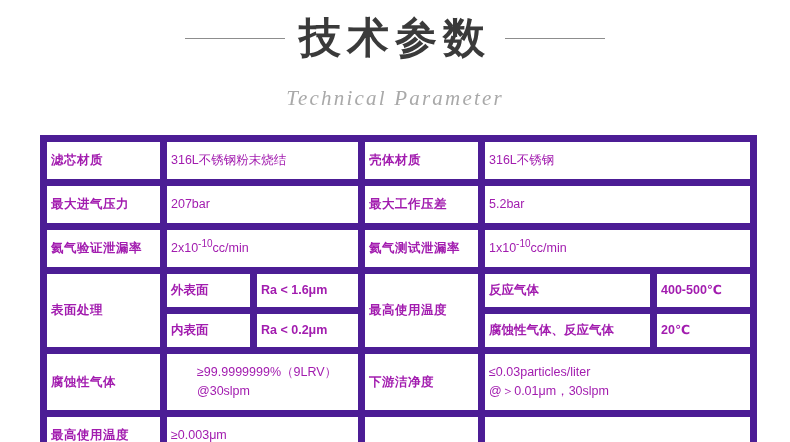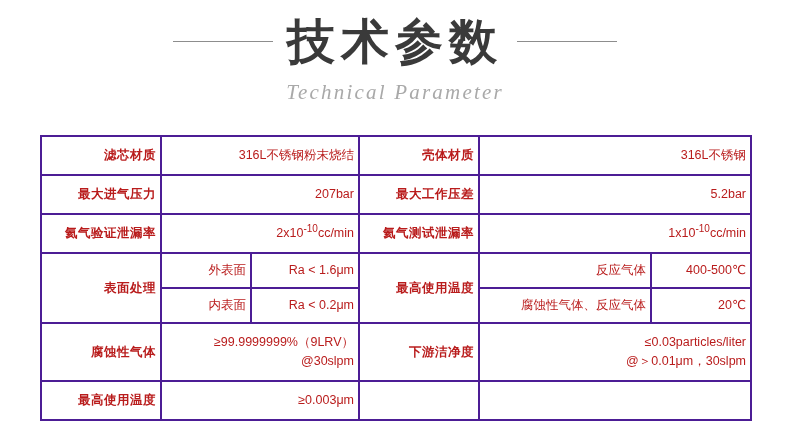--- a/index.html
+++ b/index.html
@@ -29,70 +29,70 @@
     justify-content: center;
     gap: 14px;
   }
   .title-rule {
     width: 100px;
     height: 1px;
     background: #8d8d8d;
     flex: 0 0 auto;
   }
   .main-title {
-    font-size: 48px;
+    font-size: 42px;
     font-weight: bold;
     color: #3a3a3a;
     letter-spacing: 6px;
     line-height: 1.15;
     white-space: nowrap;
     font-family: "Liberation Sans", "DejaVu Sans", sans-serif;
   }
   .subtitle {
-    margin-top: 11px;
+    margin-top: 24px;
     font-family: "Liberation Serif", "DejaVu Serif", serif;
     font-style: italic;
     font-size: 21px;
     color: #a9a9a9;
     letter-spacing: 2.2px;
   }
 
   
   .spec-table-wrap {
     position: absolute;
     left: 40px;
     top: 135px;
     width: 710px;
   }
   table.spec {
     border-collapse: collapse;
     width: 100%;
     table-layout: fixed;
   }
   table.spec td {
-    border: 2px solid #4c1d95;
+    border: 7px solid #4c1d95;
     padding: 0 4px;
-    text-align: right;
+    text-align: left;
     vertical-align: middle;
     font-size: 12.5px;
-    color: #b91c1c;
+    color: #a21caf;
     line-height: 1.5;
   }
   td.lbl {
     font-weight: bold;
     color: #3f3f3f;
     font-size: 13.5px;
     letter-spacing: 0.5px;
   }
   td.sub-lbl {
     font-size: 12px;
     color: #6e6e6e;
   }
   .r-tall { height: 37px; }
-  .r-split { height: 33px; }
+  .r-split { height: 33px; font-weight: bold; }
   .r-two { height: 56px; }
 
   .val-multiline {
     text-align: left;
     padding-left: 34px;
   }
   .val-multiline .ln { display: block; }
 
   .val-multiline.narrow { padding-left: 30px; }
 

